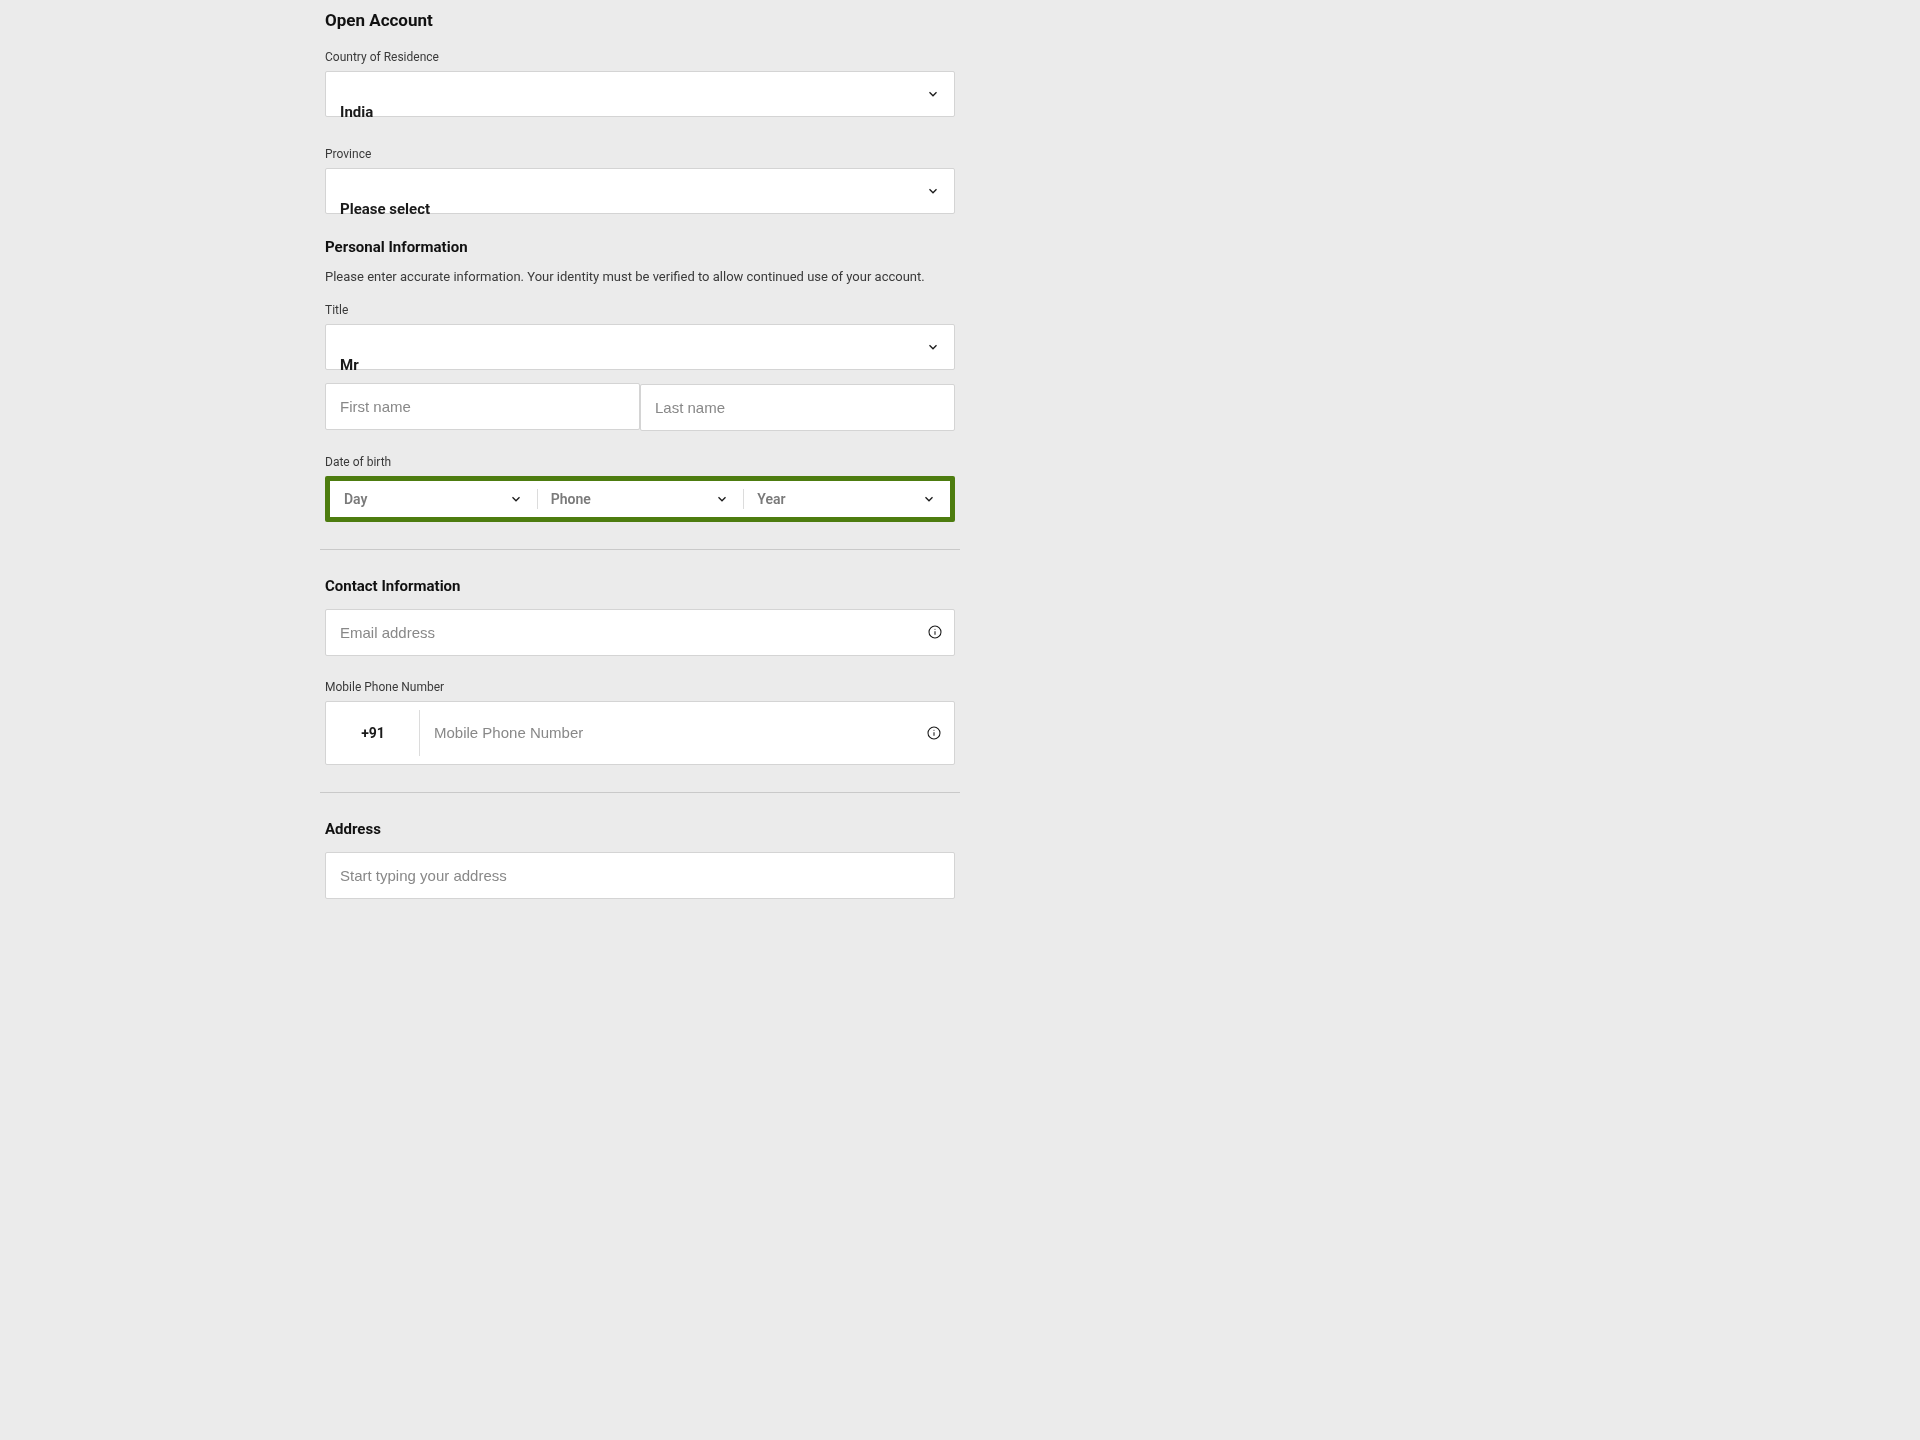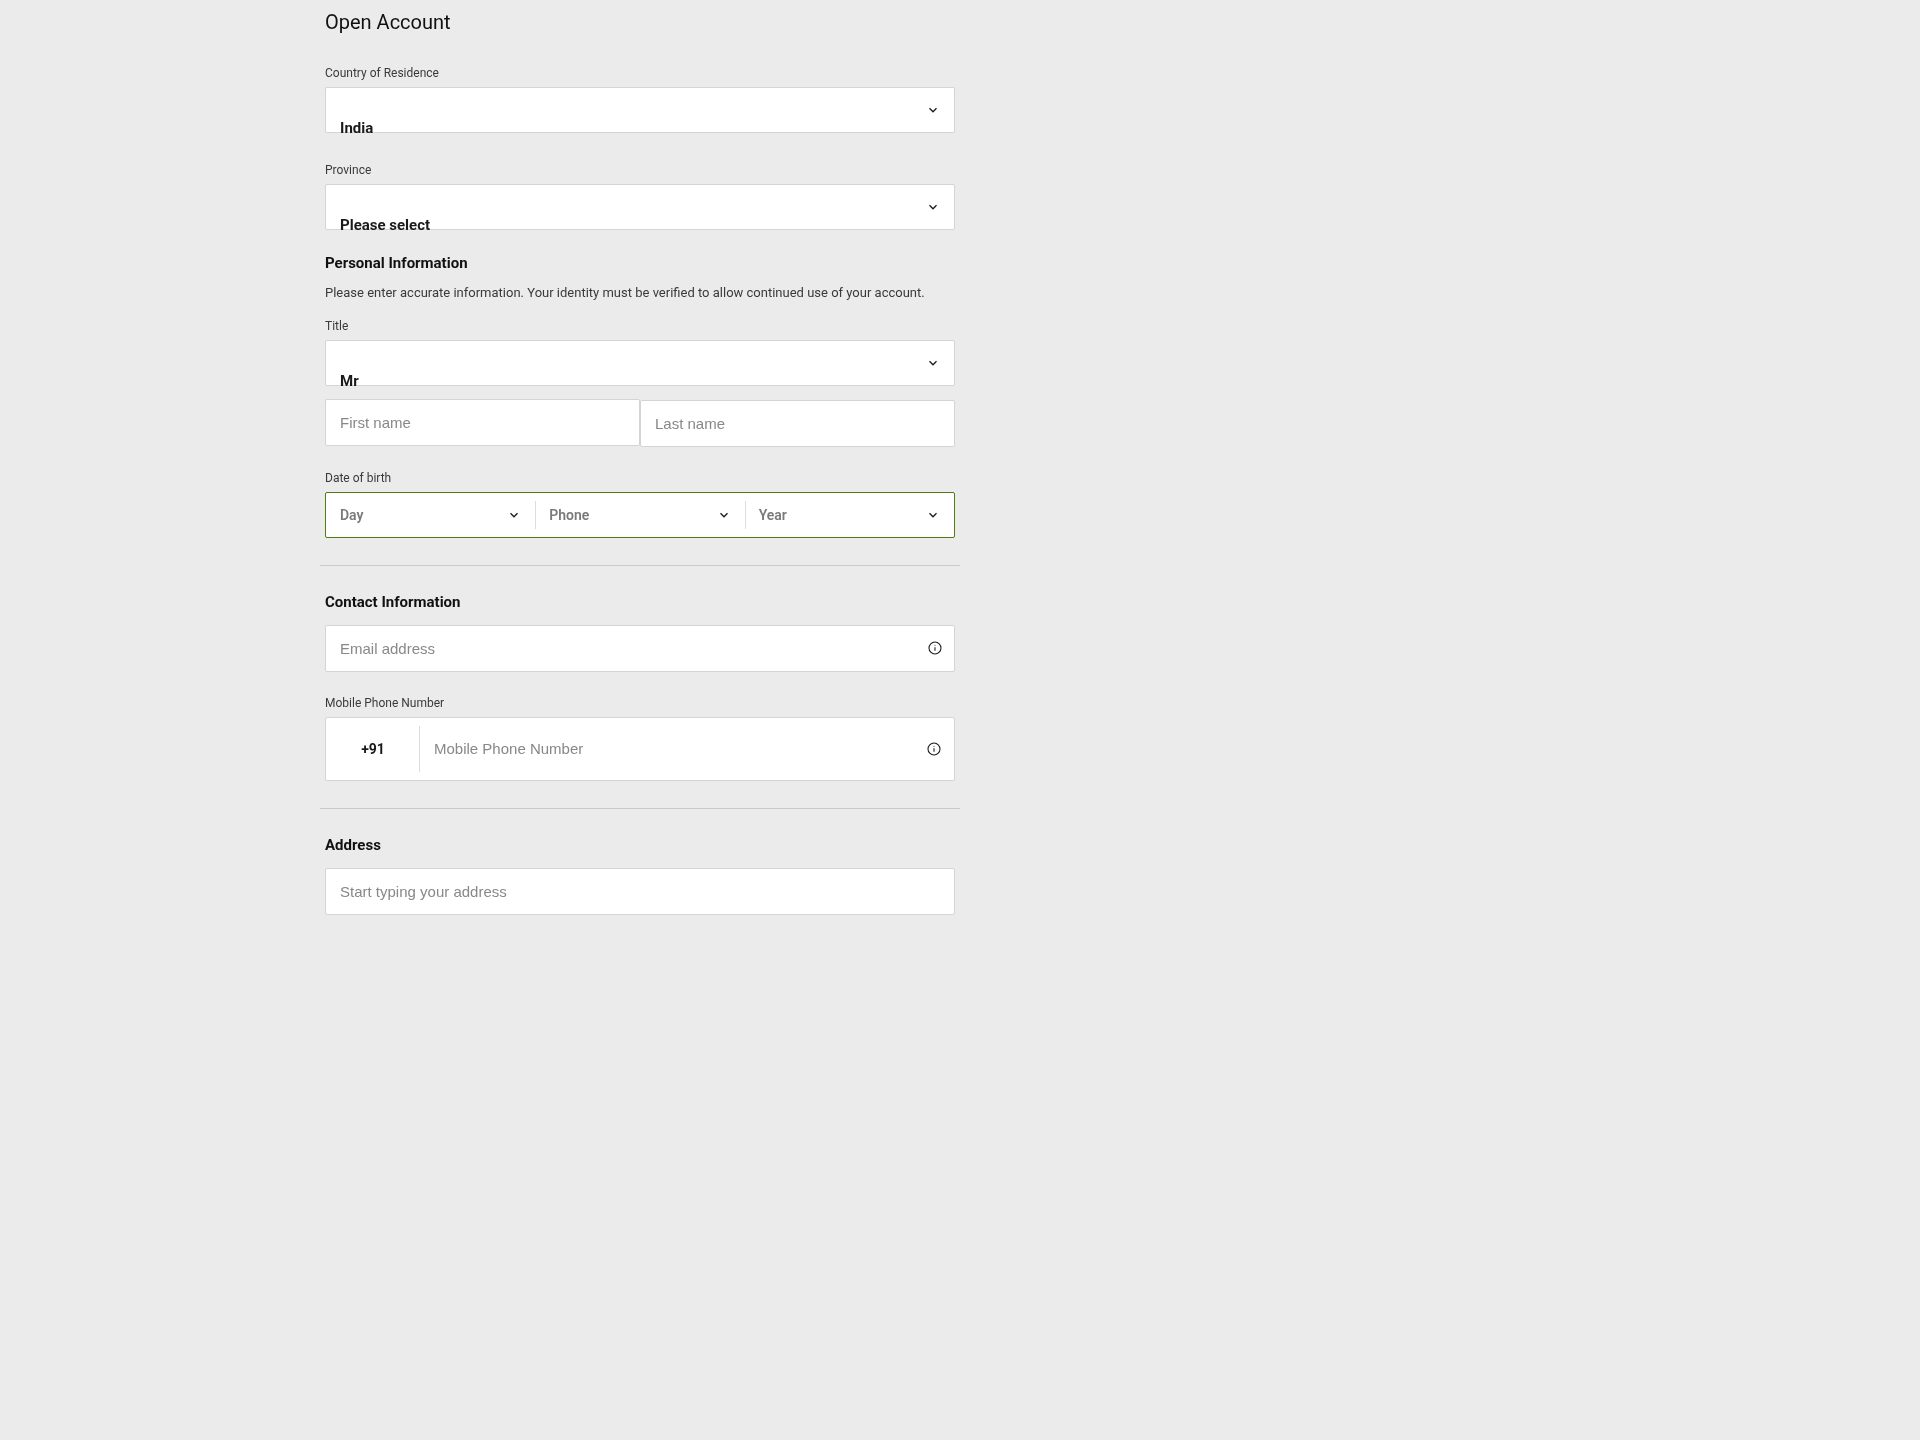--- a/index.html
+++ b/index.html
@@ -13,23 +13,23 @@
     color: #1a1a1a;
     width: 1280px;
     min-height: 960px;
   }
   .container {
     width: 630px;
     margin: 0 auto;
     padding-top: 10px;
   }
   .page-title {
-    font-size: 20px;
-    font-weight: 400;
-    margin-bottom: 32px;
+    font-size: 17px;
+    font-weight: 700;
+    margin-bottom: 20px;
     color: #111;
   }
   .field-label {
     font-size: 12px;
     color: #3a3a3a;
     margin-bottom: 7px;
     display: block;
   }
   .select-box {
     background: #fff;
@@ -94,21 +94,21 @@
     display: flex;
     flex-direction: row;
   }
   .input-stack .text-input + .text-input {
     margin-top: 1px;
   }
   .dob-row {
     display: flex;
     gap: 0;
     background: #fff;
-    border: 1px solid #4d7c0f;
+    border: 5px solid #4d7c0f;
     border-radius: 2px;
     height: 46px;
   }
   .dob-row .dob-cell {
     flex: 1;
     display: flex;
     align-items: center;
     justify-content: space-between;
     padding: 0 14px;
     cursor: pointer;

